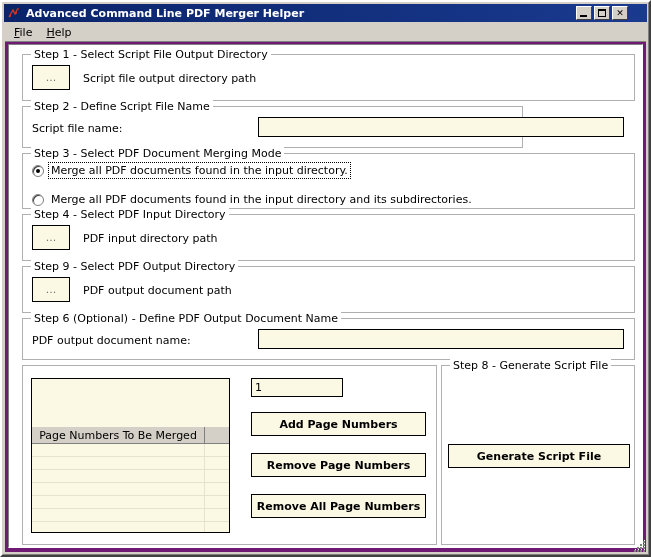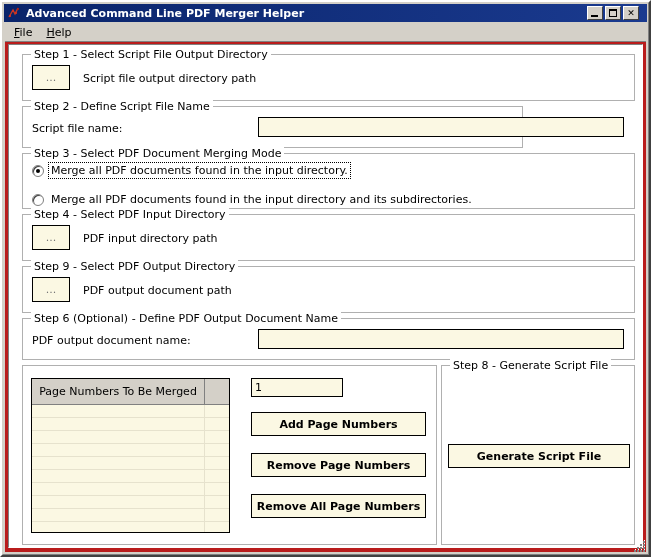--- a/index.html
+++ b/index.html
@@ -34,21 +34,21 @@
     box-sizing: border-box;
   }
   
   .titlebar {
     position: absolute;
     top: 2px; left: 2px; right: 2px;
     height: 18px;
     background: linear-gradient(to right, #0a246a, #1a3a8f);
     display: flex;
     align-items: center;
-    padding: 0 8px 0 2px;
+    padding: 0 19px 0 2px;
   }
   .app-icon {
     width: 16px; height: 16px;
     margin-right: 4px;
     position: relative;
     flex: 0 0 auto;
     background: #0a246a;
   }
   .app-icon svg { display: block; }
   .title-text {
@@ -121,21 +121,21 @@
     padding: 2px 7px 2px 7px;
     font-size: 11px;
     color: #000;
     cursor: default;
   }
   .menu-item u { text-decoration: underline; }
   
   .client {
     position: absolute;
     top: 39px; left: 3px; right: 3px; bottom: 3px;
-    background: #b91c1c;
+    background: #701a75;
     border-top: 1px solid #808080;
     box-sizing: border-box;
   }
   .panel {
     position: absolute;
     top: 2px; left: 3px; right: 3px; bottom: 4px;
     background: #ffffff;
     border-top: 1px solid #808080;
     border-left: 1px solid #808080;
     border-right: 1px solid #ffffff;
@@ -229,22 +229,23 @@
   
   .listview {
     position: absolute;
     background: #fbf8e3;
     border: 1px solid #000000;
     box-sizing: border-box;
     overflow: hidden;
   }
   .lv-header {
     display: flex;
-    height: 26px;
-    box-sizing: border-box;
+    height: 17px;
+    box-sizing: border-box;
+    margin-top: 48px;
   }
   .lv-col {
     background: #d4d0c8;
     border-right: 1px solid #808080;
     border-bottom: 1px solid #808080;
     box-sizing: border-box;
     display: flex;
     align-items: center;
     justify-content: center;
     font-size: 11px;

